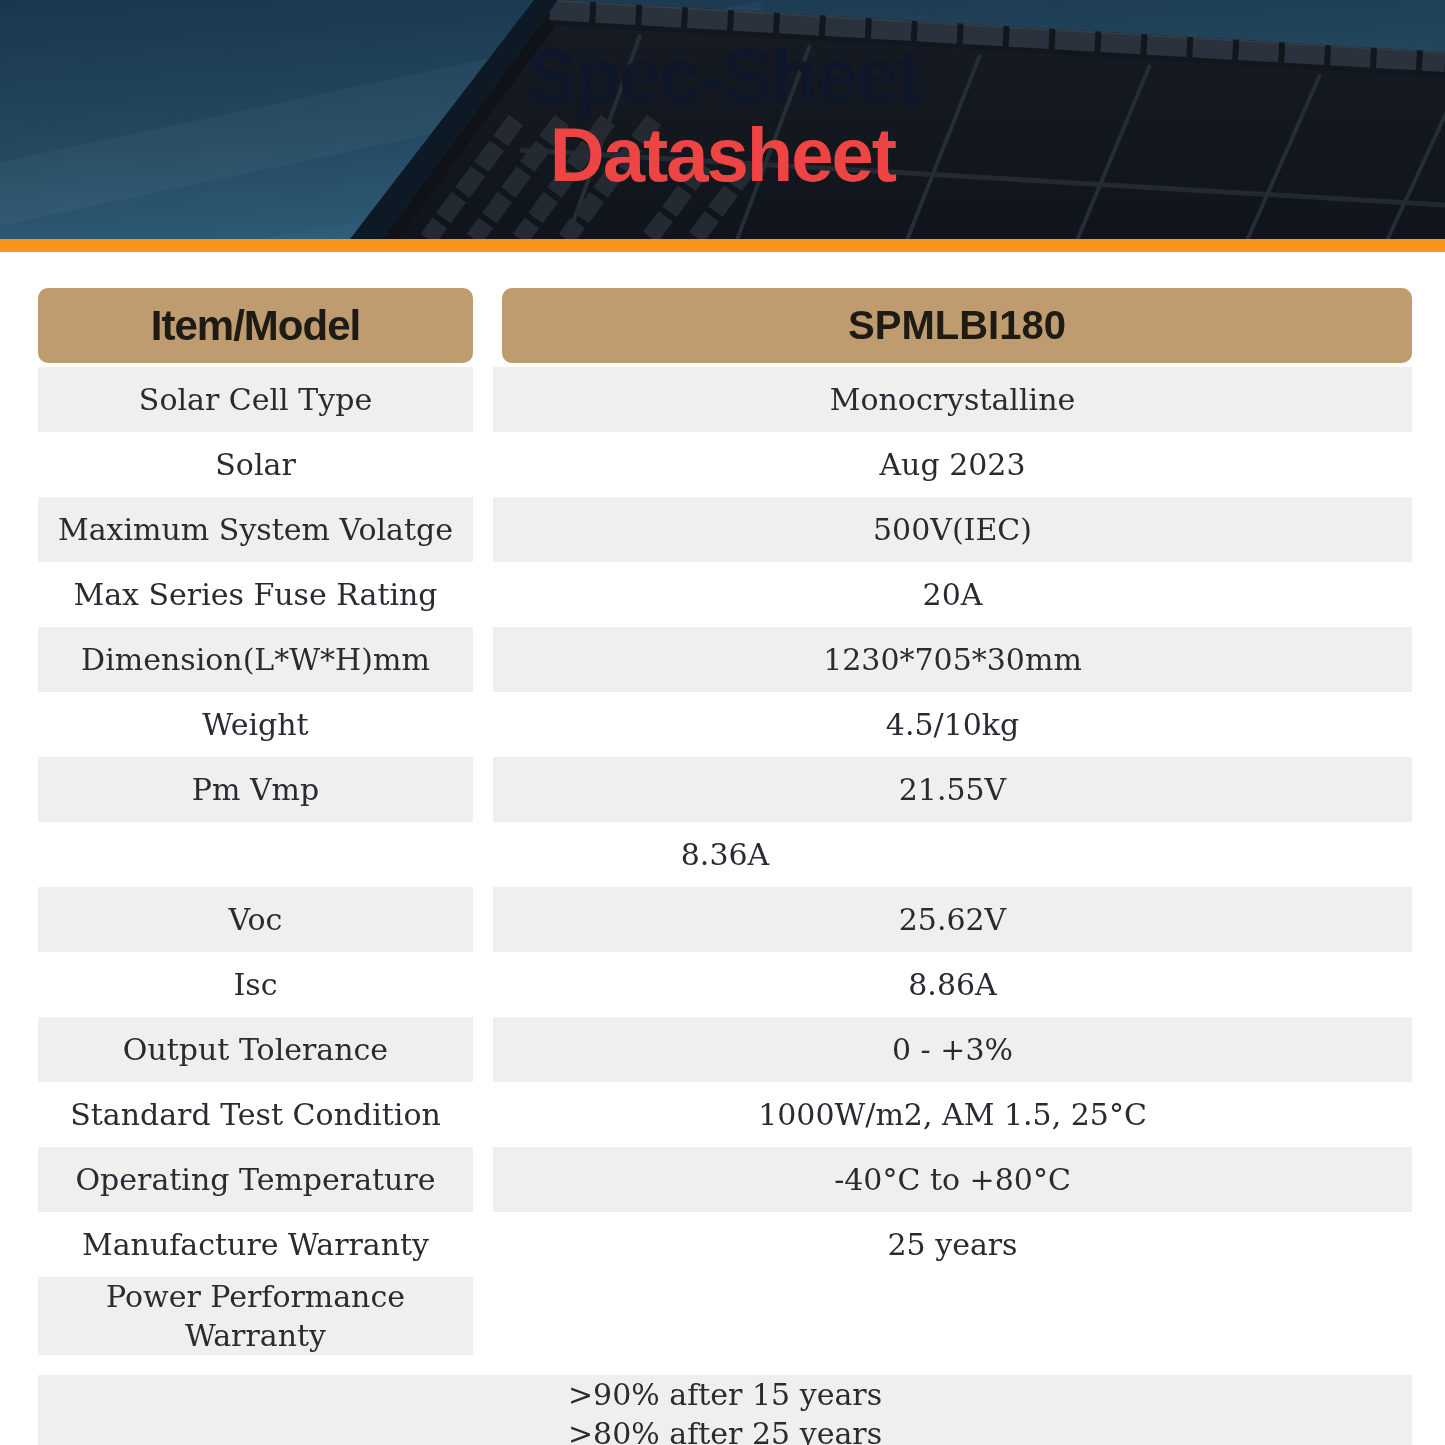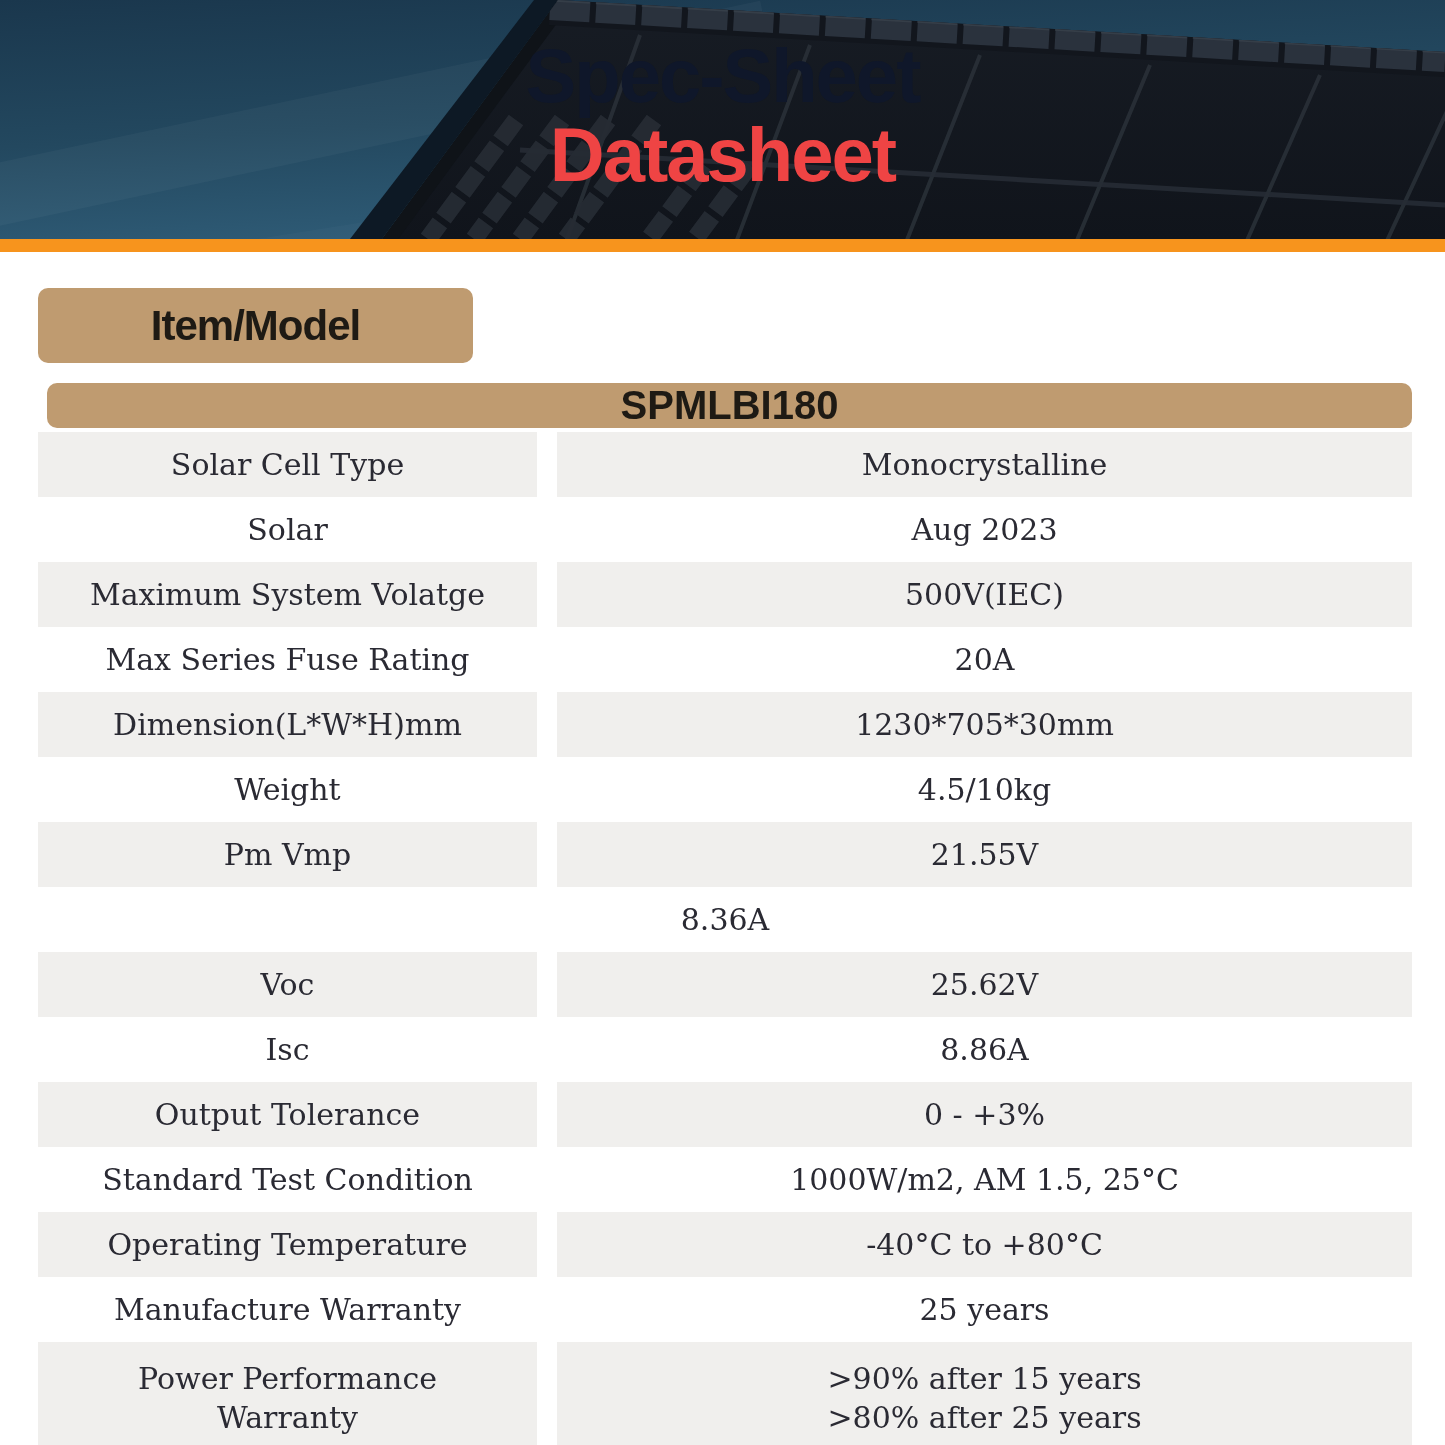--- a/index.html
+++ b/index.html
@@ -10,31 +10,31 @@
   .hero{position:relative;width:1445px;height:252px;}
   .hero svg{display:block;}
   .accent-bar{width:1445px;height:13px;background:#F7941D;}
   .hero-titles{position:absolute;top:0;left:0;width:1445px;text-align:center;padding-top:36px;
                font-family:"Liberation Sans",sans-serif;font-weight:700;letter-spacing:-2px;line-height:1.04;}
   .hero-title-1{font-size:76px;color:#0f172a;}
   .hero-title-2{font-size:76px;color:#ef4444;}
 
   
   .spec-table{margin:36px 33px 0 38px;width:1374px;}
-  .thead{display:flex;gap:20px;margin-bottom:4px;flex-direction:column;}
+  .thead{display:flex;gap:20px;margin-bottom:4px;}
   .th{background:#BF9B70;height:75px;border-radius:10px;display:flex;align-items:center;justify-content:center;
       font-family:"Liberation Sans",sans-serif;font-weight:700;color:#1E1A14;}
   .th.left{width:435px;font-size:42px;letter-spacing:-1px;}
   .th.right{flex:1;font-size:40px;letter-spacing:0;margin-left:9px;}
   .tbody{display:flex;flex-direction:column;}
   .tr{display:flex;gap:20px;height:65px;}
-  .tr:last-child{height:112px;}
+  .tr:last-child{height:112px;flex-direction:column;}
   .td{display:flex;align-items:center;justify-content:center;text-align:center;
       font-size:30px;color:#2A2A33;white-space:pre-line;line-height:1.3;}
-  .td.left{width:499px;}
+  .td.left{width:435px;}
   .td.right{flex:1;}
   .tr:nth-child(odd) .td{background:#F0EFED;}
   .tr:nth-child(even) .td{background:#FFFFFF;}
 </style>
 </head>
 <body>
 
 <div class="page">
 
   <header class="hero">

